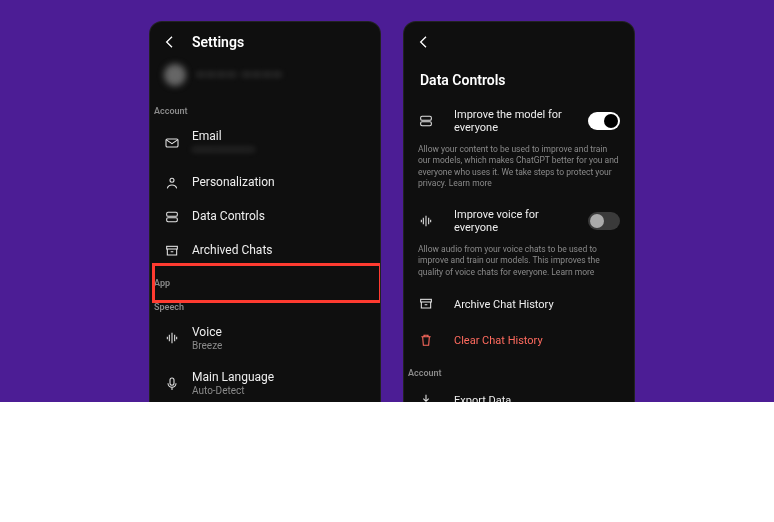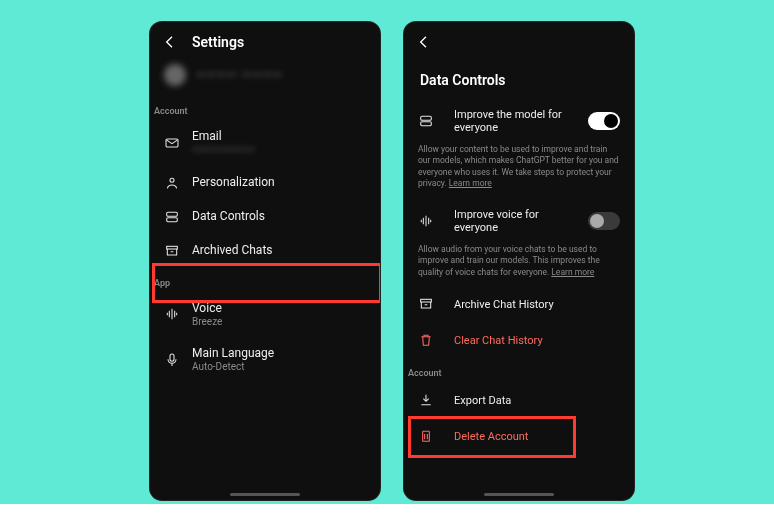--- a/index.html
+++ b/index.html
@@ -1,16 +1,16 @@
 <!DOCTYPE html>
 <html><head>
 <meta charset="utf-8">
 <style>
   html,body{margin:0;padding:0;background:#fff;font-family:-apple-system,BlinkMacSystemFont,"Segoe UI",Roboto,sans-serif;}
-  .stage{width:774px;height:504px;position:relative;background:#5eead4;}
+  .stage{width:774px;height:402px;position:relative;background:#4c1d95;}
   .phone{position:absolute;top:22px;width:230px;height:478px;background:#0f0f0f;border-radius:12px;color:#fff;overflow:hidden;box-shadow:0 0 0 1px #222;}
   .phone.left{left:150px;}
   .phone.right{left:404px;}
   .hdr{display:flex;align-items:center;padding:12px 12px 8px 12px;gap:14px;}
   .back{width:16px;height:16px;display:flex;align-items:center;justify-content:center;}
   .back svg{width:16px;height:16px;stroke:#fff;stroke-width:2;fill:none;}
   .title{font-size:14px;font-weight:600;}
   .section-h{font-size:9px;color:#8a8a8a;font-weight:600;padding:10px 14px 4px 4px;}
   .user-row{display:flex;align-items:center;gap:10px;padding:6px 14px 10px 14px;}
   .avatar{width:22px;height:22px;border-radius:50%;background:#666;filter:blur(3px);}
@@ -27,21 +27,21 @@
   
   .title2{font-size:14px;font-weight:600;padding:14px 16px 10px 16px;}
   .row{display:flex;align-items:center;gap:20px;padding:10px 14px;}
   .row .lbl{font-size:11px;}
   .toggle{width:32px;height:18px;border-radius:9px;position:relative;margin-left:auto;flex-shrink:0;}
   .toggle.on{background:#fff;}
   .toggle.on::after{content:"";position:absolute;right:2px;top:2px;width:14px;height:14px;border-radius:50%;background:#000;}
   .toggle.off{background:#3a3a3a;}
   .toggle.off::after{content:"";position:absolute;left:2px;top:2px;width:14px;height:14px;border-radius:50%;background:#aaa;}
   .help{font-size:8.5px;color:#8a8a8a;line-height:1.35;padding:0 14px 8px 14px;}
-  .help .lm{text-decoration:underline;cursor:pointer;}
+  .help .lm{cursor:pointer;}
   .danger .lbl{color:#ff6b5f;}
   .danger svg{stroke:#ff6b5f;}
   .homebar{position:absolute;bottom:4px;left:50%;transform:translateX(-50%);width:70px;height:3px;border-radius:2px;background:#555;}
 </style>
 </head>
 <body>
 
 <div class="stage">
 
   <div class="phone left">
@@ -103,20 +103,21 @@
             </svg>
           </span>
         <div class="lbls">
             <span class="lbl">Archived Chats</span>
           </div>
       </div>
     </div>
 
     <div class="section-h">App</div>
 
+    <div class="section-h">Speech</div>
     <div class="list">
       <div class="item">
         <span class="ic">
             <svg viewBox="0 0 24 24">
               <path d="M5 10v4M8 7v10M12 4v16M16 7v10M19 10v4"></path>
             </svg>
           </span>
         <div class="lbls">
           <span class="lbl">Voice</span>
           <span class="sub">Breeze</span>

